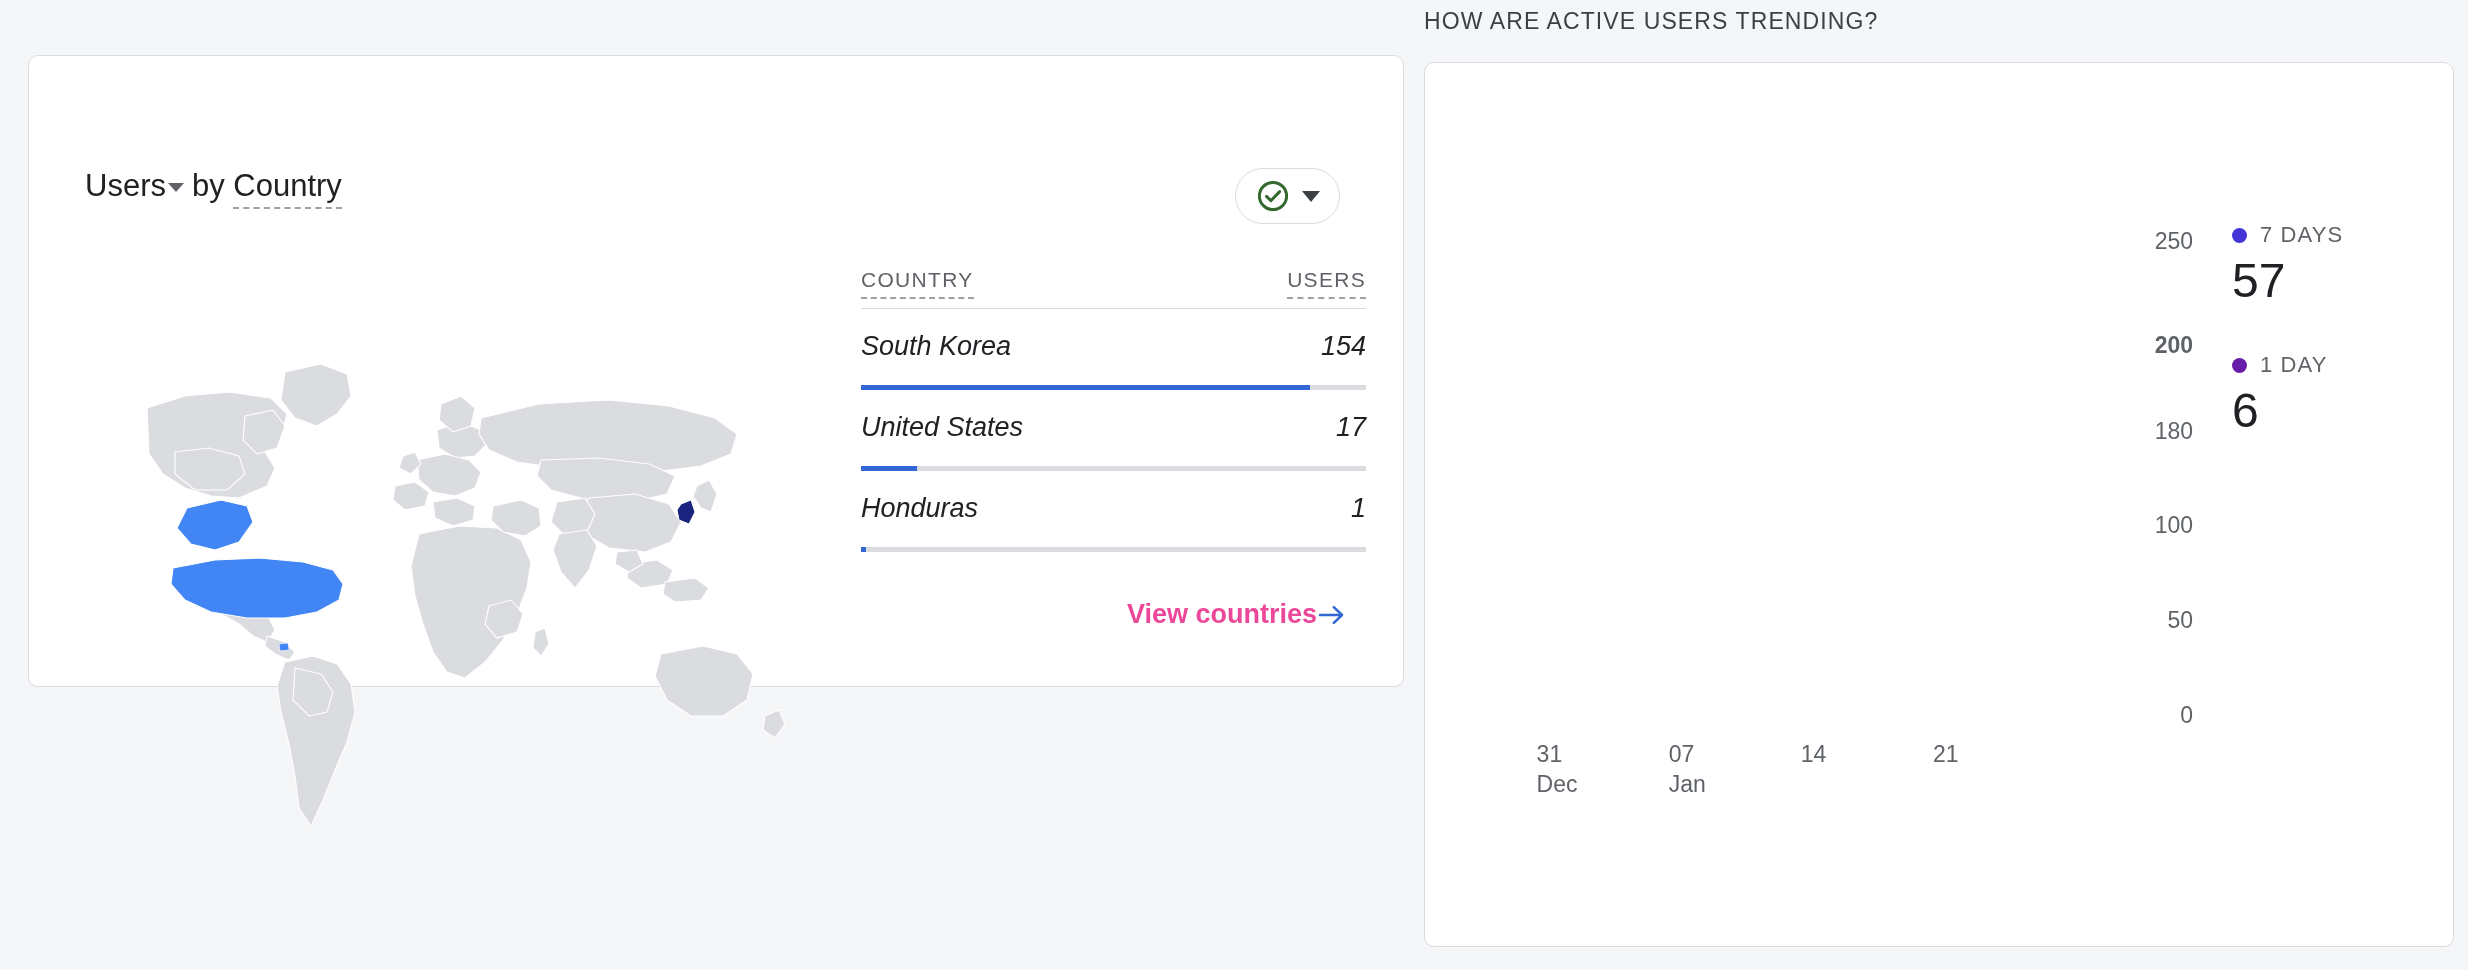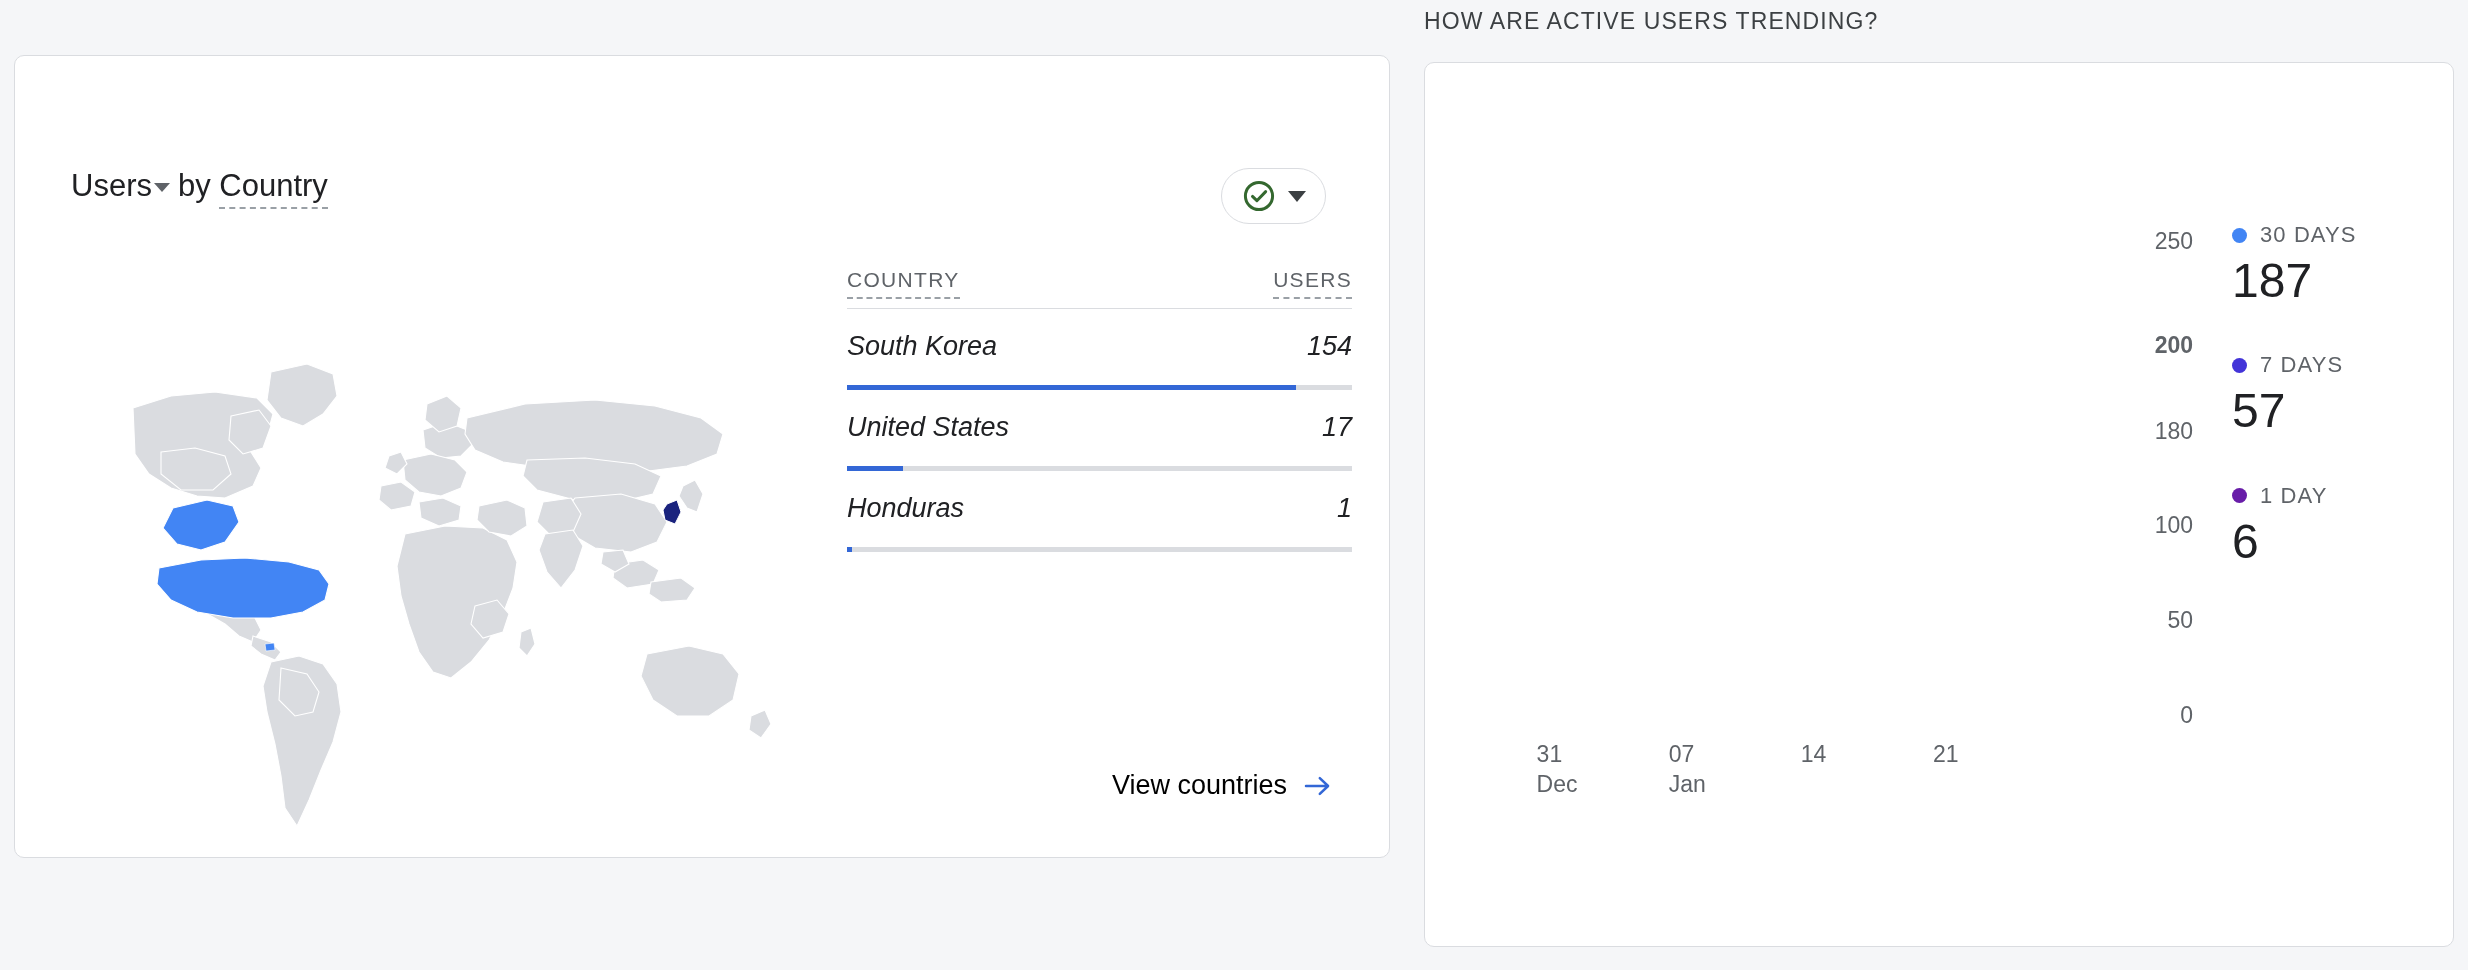--- a/index.html
+++ b/index.html
@@ -11,21 +11,21 @@
   }
   .page { position: relative; width: 2468px; height: 970px; }
 
   
   .card {
     position: absolute;
     background: #ffffff;
     border: 1px solid #dadce0;
     border-radius: 10px;
   }
-  #geo-card  { left: 14px;  top: 55px; width: 1376px; height: 803px; }
+  #geo-card  { left: 28px;  top: 55px; width: 1376px; height: 632px; }
   #trend-card{ left: 1424px; top: 62px; width: 1030px; height: 885px; }
 
   
   .section-heading {
     position: absolute;
     left: 1424px; top: 8px;
     font-size: 23px;
     letter-spacing: 1.1px;
     color: #3c4043;
     font-weight: 400;
@@ -102,23 +102,24 @@
   .track {
     position: relative;
     height: 5px; background: #dadce0;
     margin-top: 23px;
   }
   .fill { position: absolute; left: 0; top: 0; height: 5px; background: #3367d6; }
 
   
   #view-link {
     position: absolute; right: 56px; bottom: 56px;
-    display: flex; align-items: center; gap: 16px;
-    color: #000000; font-size: 27px; white-space: nowrap;
+    display: flex; align-items: center; 
+    color: #ec4899; font-size: 27px; white-space: nowrap;
     cursor: pointer;
+    font-weight: bold;
   }
   .arrow-right { width: 30px; height: 24px; display:block; }
 
   .ytick {
     position: absolute;
     font-size: 23px; color: #5f6368;
     text-align: right; width: 78px;
     white-space: nowrap;
   }
   .xtick {
@@ -307,27 +308,20 @@
 Dec</div>
       <div class="xtick" style="white-space: pre; left: 1668.71px; top: 739px;">07
 Jan</div>
       <div class="xtick" style="white-space: pre; left: 1800.81px; top: 739px;">14</div>
       <div class="xtick" style="white-space: pre; left: 1932.9px; top: 739px;">21</div>
     </div>
 
   <div id="legend">
     <div class="leg-block">
       <div class="leg-top">
-        <span class="dot" style="background: rgb(66, 133, 244);"></span>
-        <span class="leg-label">30 DAYS</span>
-      </div>
-      <div class="leg-value">187</div>
-    </div>
-    <div class="leg-block">
-      <div class="leg-top">
         <span class="dot" style="background: rgb(67, 52, 216);"></span>
         <span class="leg-label">7 DAYS</span>
       </div>
       <div class="leg-value">57</div>
     </div>
     <div class="leg-block">
       <div class="leg-top">
         <span class="dot" style="background: rgb(104, 29, 168);"></span>
         <span class="leg-label">1 DAY</span>
       </div>

